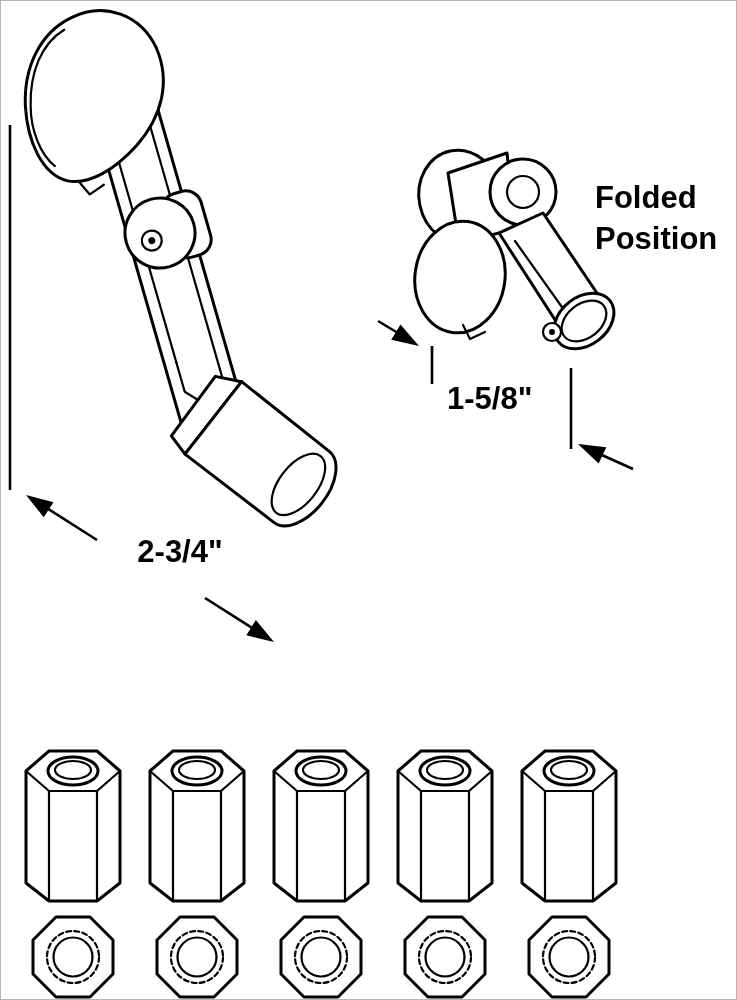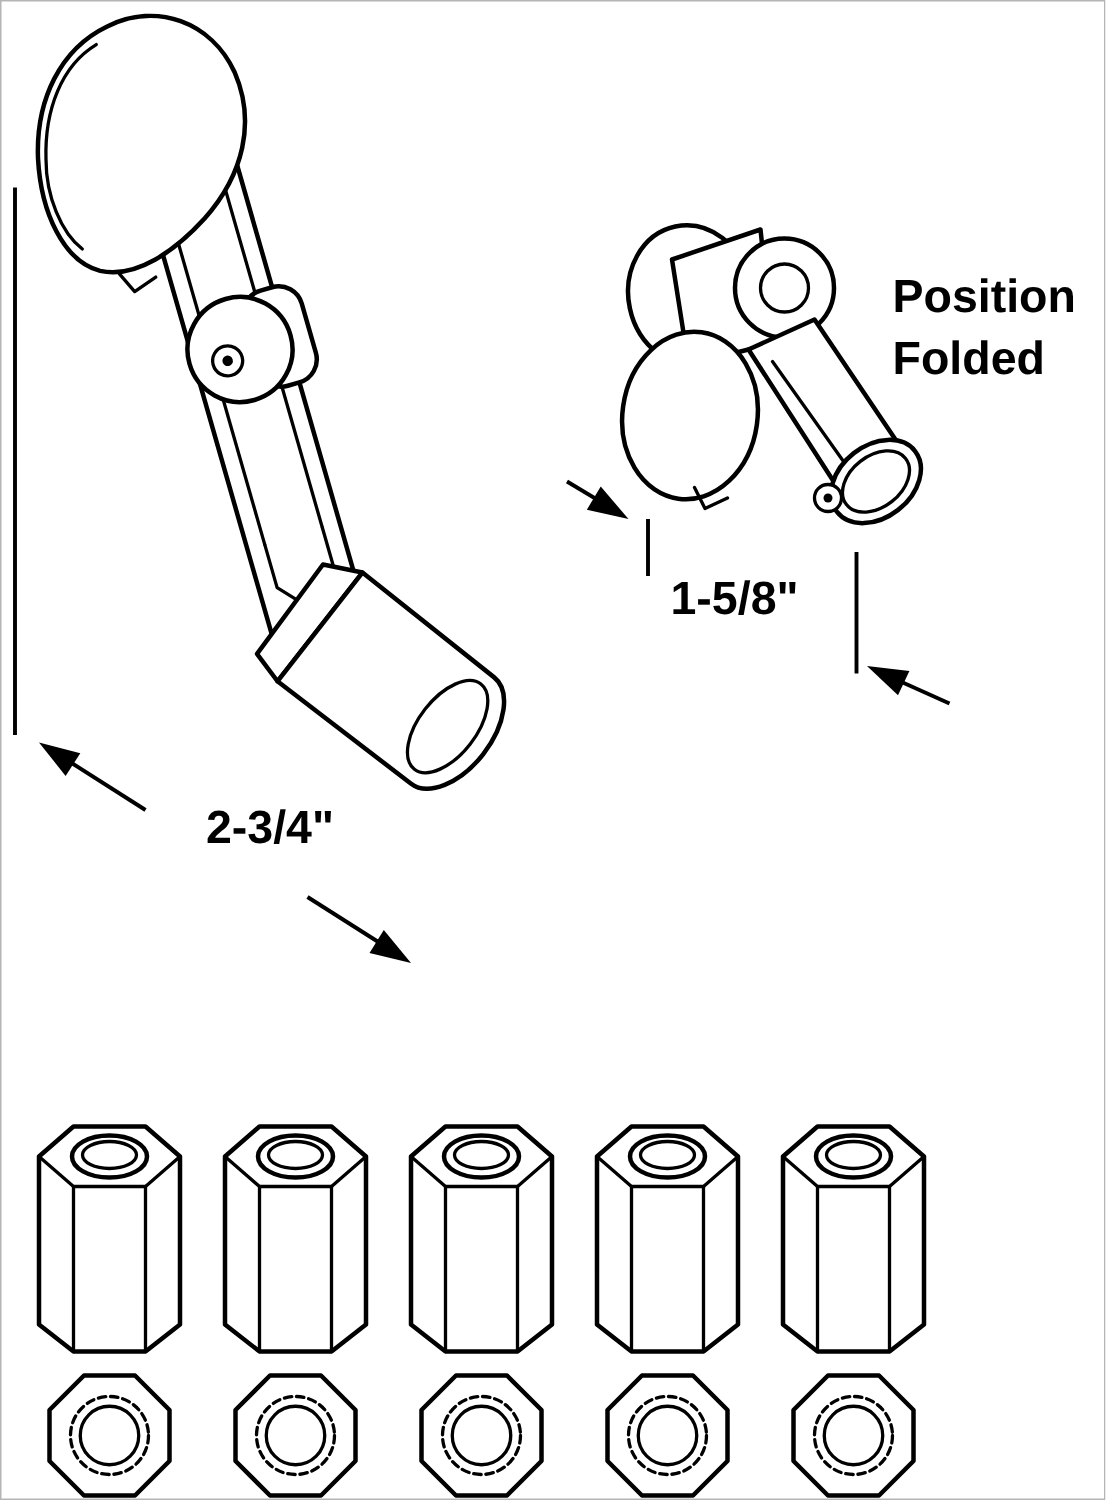--- a/index.html
+++ b/index.html
@@ -125,19 +125,19 @@
     <g>
         <use href="#octview" transform="translate(72,956)"></use>
         <use href="#octview" transform="translate(196,956)"></use>
         <use href="#octview" transform="translate(320,956)"></use>
         <use href="#octview" transform="translate(444,956)"></use>
         <use href="#octview" transform="translate(568,956)"></use>
       </g>
   </svg>
 
   <div class="label folded-caption">
+    <div>Folded</div>
     <div>Position</div>
-    <div>Folded</div>
   </div>
   <div class="label dim-extended-label">2-3/4"</div>
   <div class="label dim-folded-label">1-5/8"</div>
 
 </div>
 
 </body></html>

